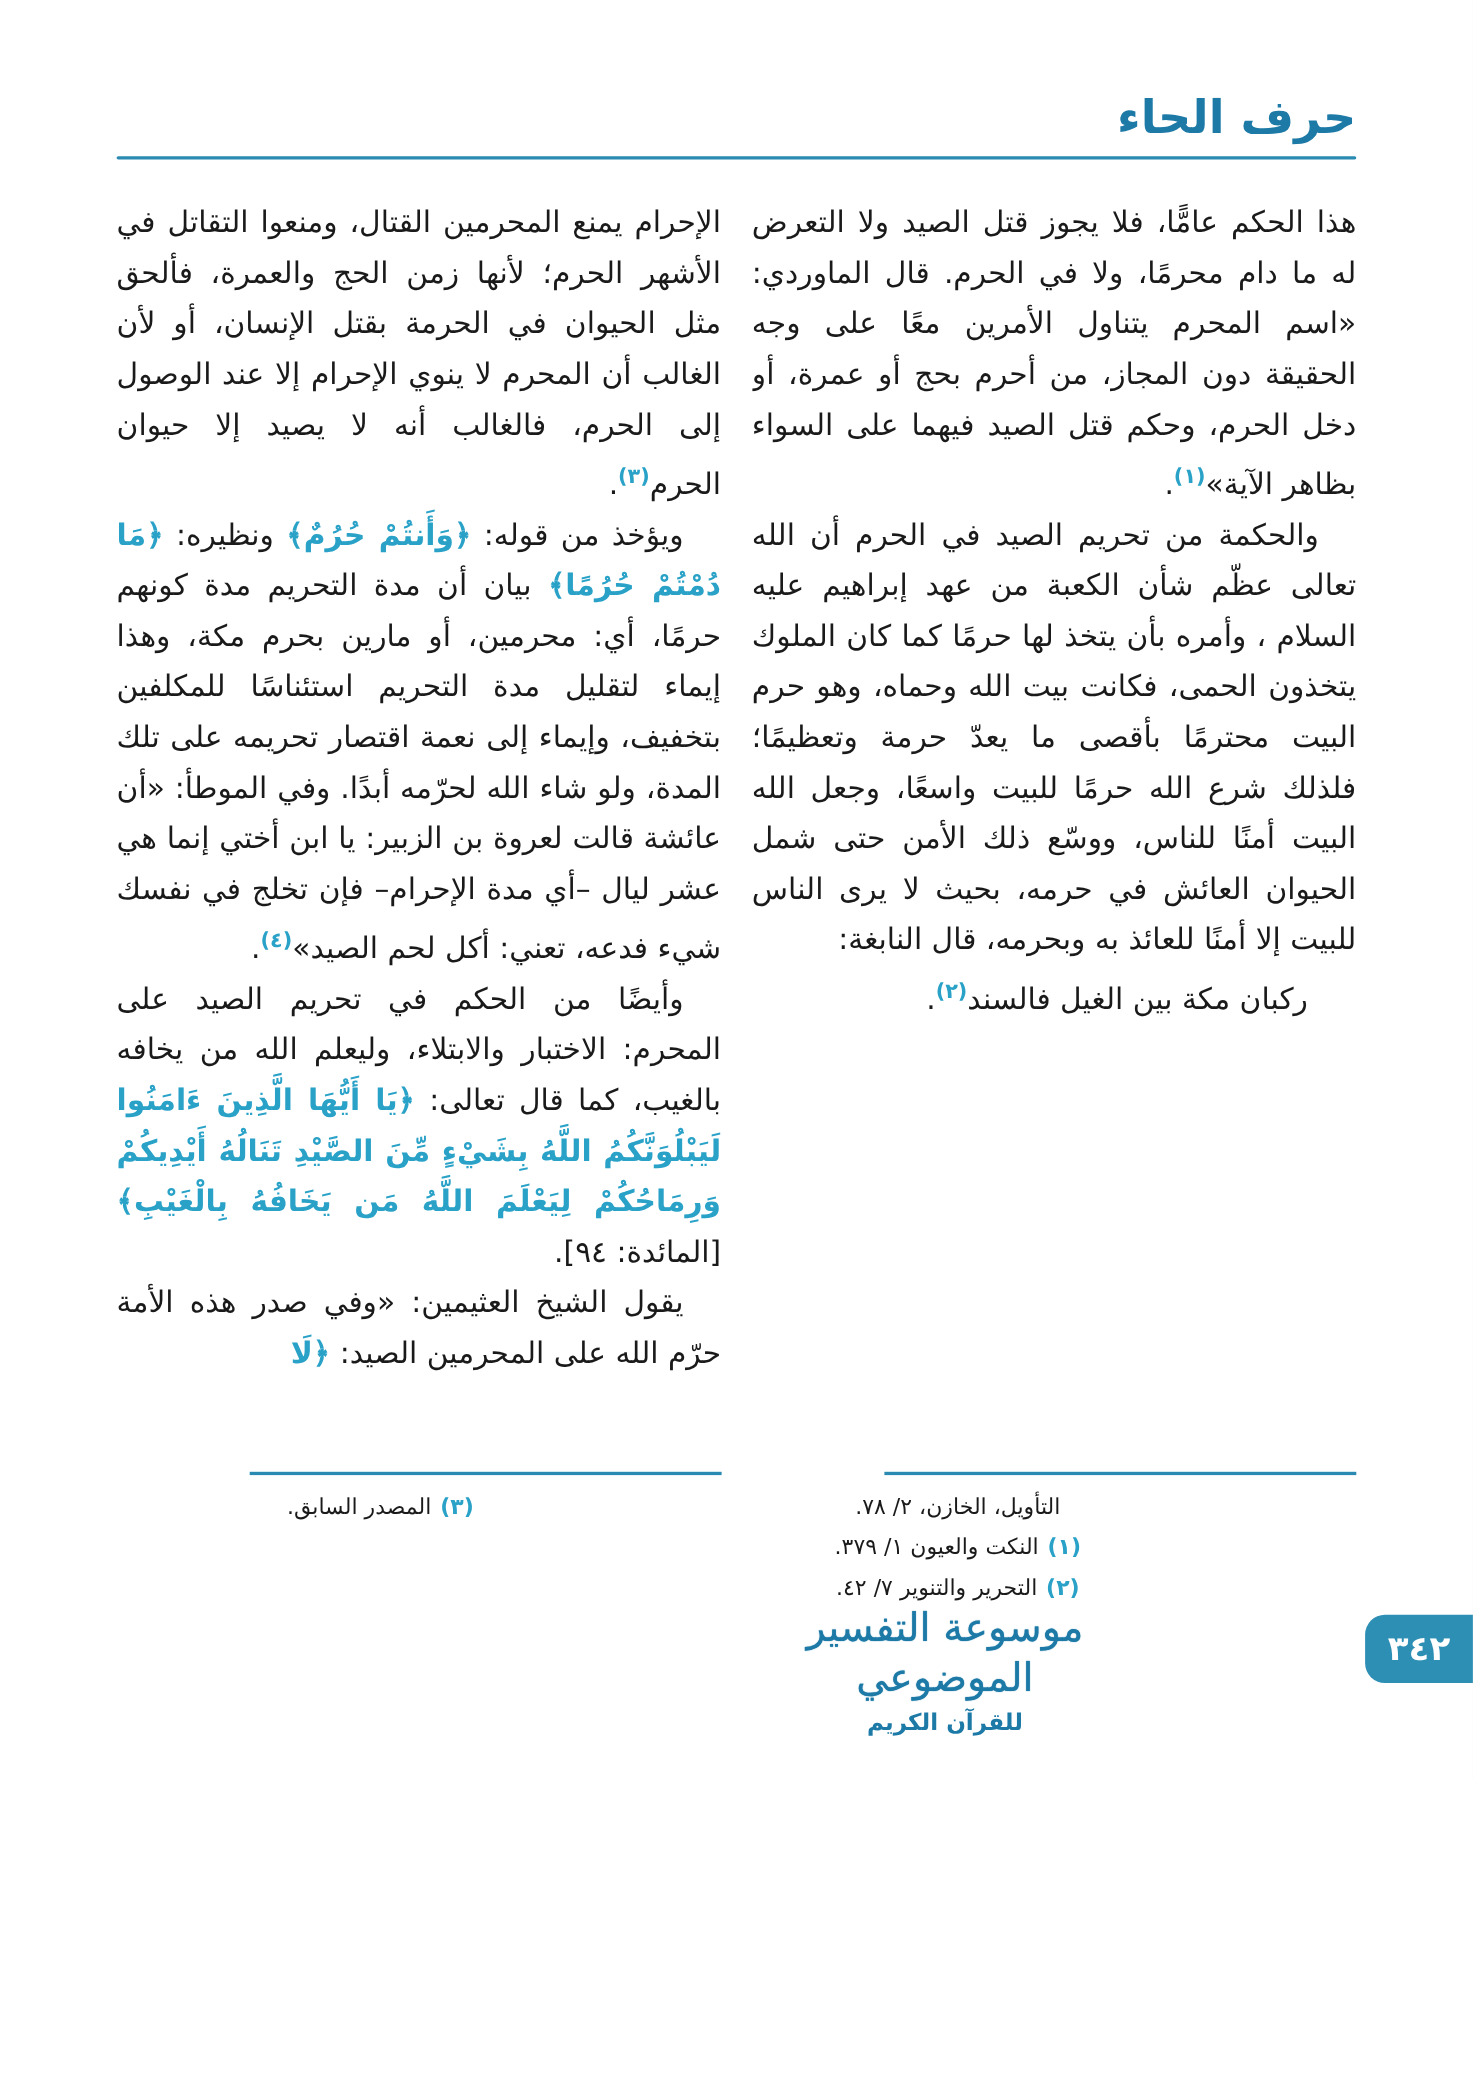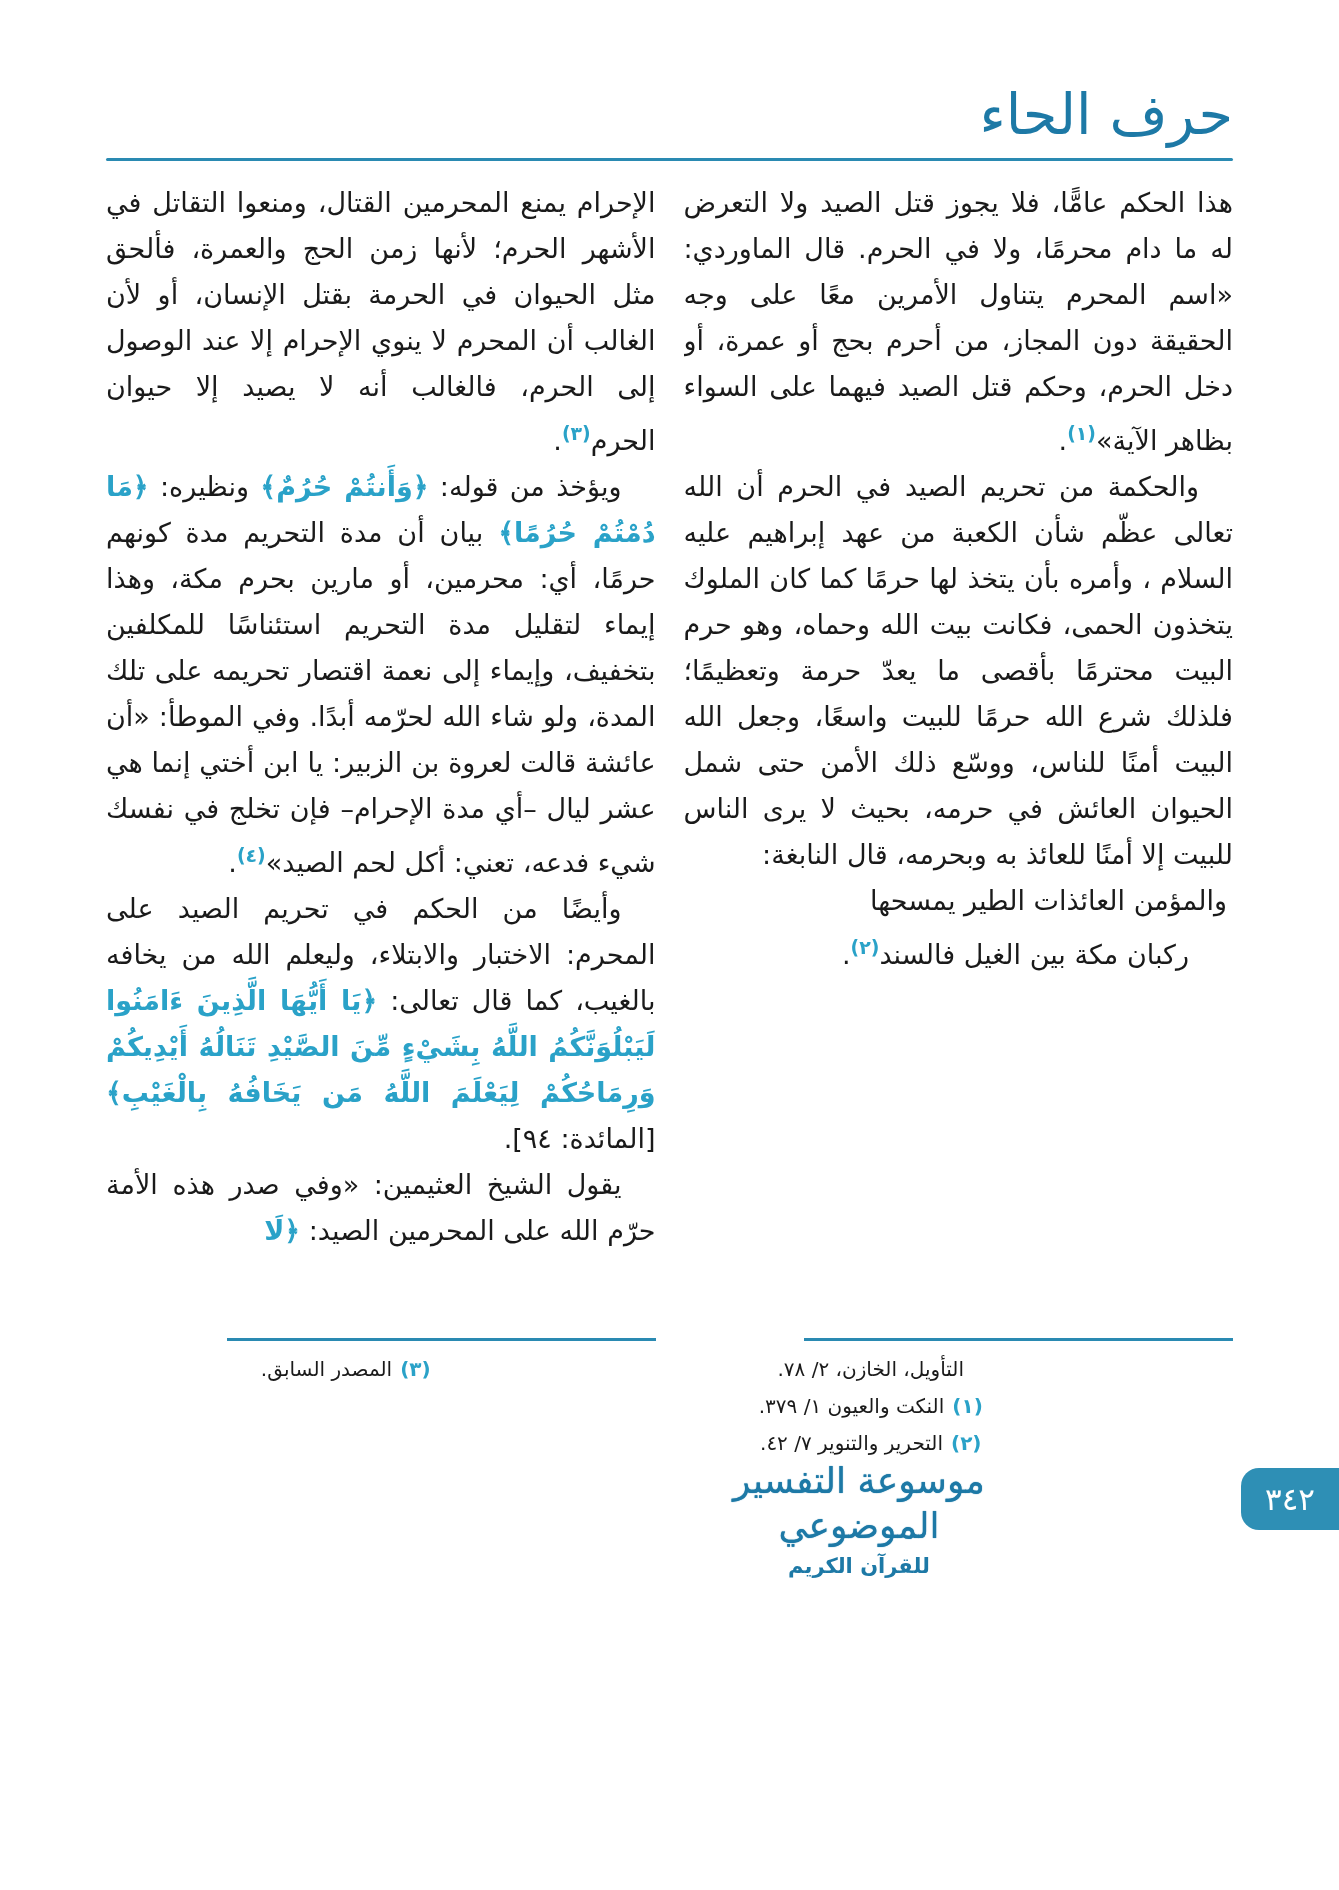--- a/index.html
+++ b/index.html
@@ -18,22 +18,22 @@
     font-family:"DejaVu Sans",sans-serif;
     direction:rtl;
     overflow:hidden;
     color:var(--text-color);
   }
   
   .header{position:absolute;top:0;left:106px;right:106px;}
   .chapter-title{
     text-align:right;
     padding-top:84px;
-    font-size:56px;
-    font-weight:normal;
+    font-size:42px;
+    font-weight:bold;
     line-height:1.1;
     color:var(--header-color);
     letter-spacing:0;
   }
   .header-rule{
     margin-top:12px;
     height:3px;
     background:var(--rule-color);
     border-radius:2px;
   }
@@ -110,40 +110,39 @@
     right:0;
     width:98px;
     height:62px;
     background:var(--badge-color);
     border-radius:18px 0 0 18px;
     display:flex;
     align-items:center;
     justify-content:center;
     color:#ffffff;
     font-size:31px;
-    font-weight:normal;
+    font-weight:bold;
   }
 </style>
 </head>
 <body>
 
 <div class="page">
 
   <header class="header">
     <div class="chapter-title">حرف الحاء</div>
     <div class="header-rule"></div>
   </header>
 
   <main class="body-columns">
 
     <section class="col">
       <div class="col-text">
           <p class="para"><span class="seg-normal">هذا الحكم عامًّا، فلا يجوز قتل الصيد ولا التعرض له ما دام محرمًا، ولا في الحرم. قال الماوردي: «اسم المحرم يتناول الأمرين معًا على وجه الحقيقة دون المجاز، من أحرم بحج أو عمرة، أو دخل الحرم، وحكم قتل الصيد فيهما على السواء بظاهر الآية»</span><span class="seg-fnref">(١)</span><span class="seg-normal">.</span></p>
           <p class="para indent"><span class="seg-normal">والحكمة من تحريم الصيد في الحرم أن الله تعالى عظّم شأن الكعبة من عهد إبراهيم عليه السلام ، وأمره بأن يتخذ لها حرمًا كما كان الملوك يتخذون الحمى، فكانت بيت الله وحماه، وهو حرم البيت محترمًا بأقصى ما يعدّ حرمة وتعظيمًا؛ فلذلك شرع الله حرمًا للبيت واسعًا، وجعل الله البيت أمنًا للناس، ووسّع ذلك الأمن حتى شمل الحيوان العائش في حرمه، بحيث لا يرى الناس للبيت إلا أمنًا للعائذ به وبحرمه، قال النابغة:</span></p>
-          <p class="para verse1"><span class="seg-normal">والمؤمن العائذات الطير يمسحها</span></p>
           <p class="para verse2"><span class="seg-normal">ركبان مكة بين الغيل فالسند</span><span class="seg-fnref">(٢)</span><span class="seg-normal">.</span></p>
         </div>
       <div class="footnotes">
         <div class="fn-rule"></div>
         <div class="fn-list right-col">
             <div class="footnote"><span class="fn-text">التأويل، الخازن، ٢/ ٧٨.</span></div>
             <div class="footnote"><span class="fn-num">(١)</span><span class="fn-text">النكت والعيون ١/ ٣٧٩.</span></div>
             <div class="footnote"><span class="fn-num">(٢)</span><span class="fn-text">التحرير والتنوير ٧/ ٤٢.</span></div>
           </div>
       </div>

